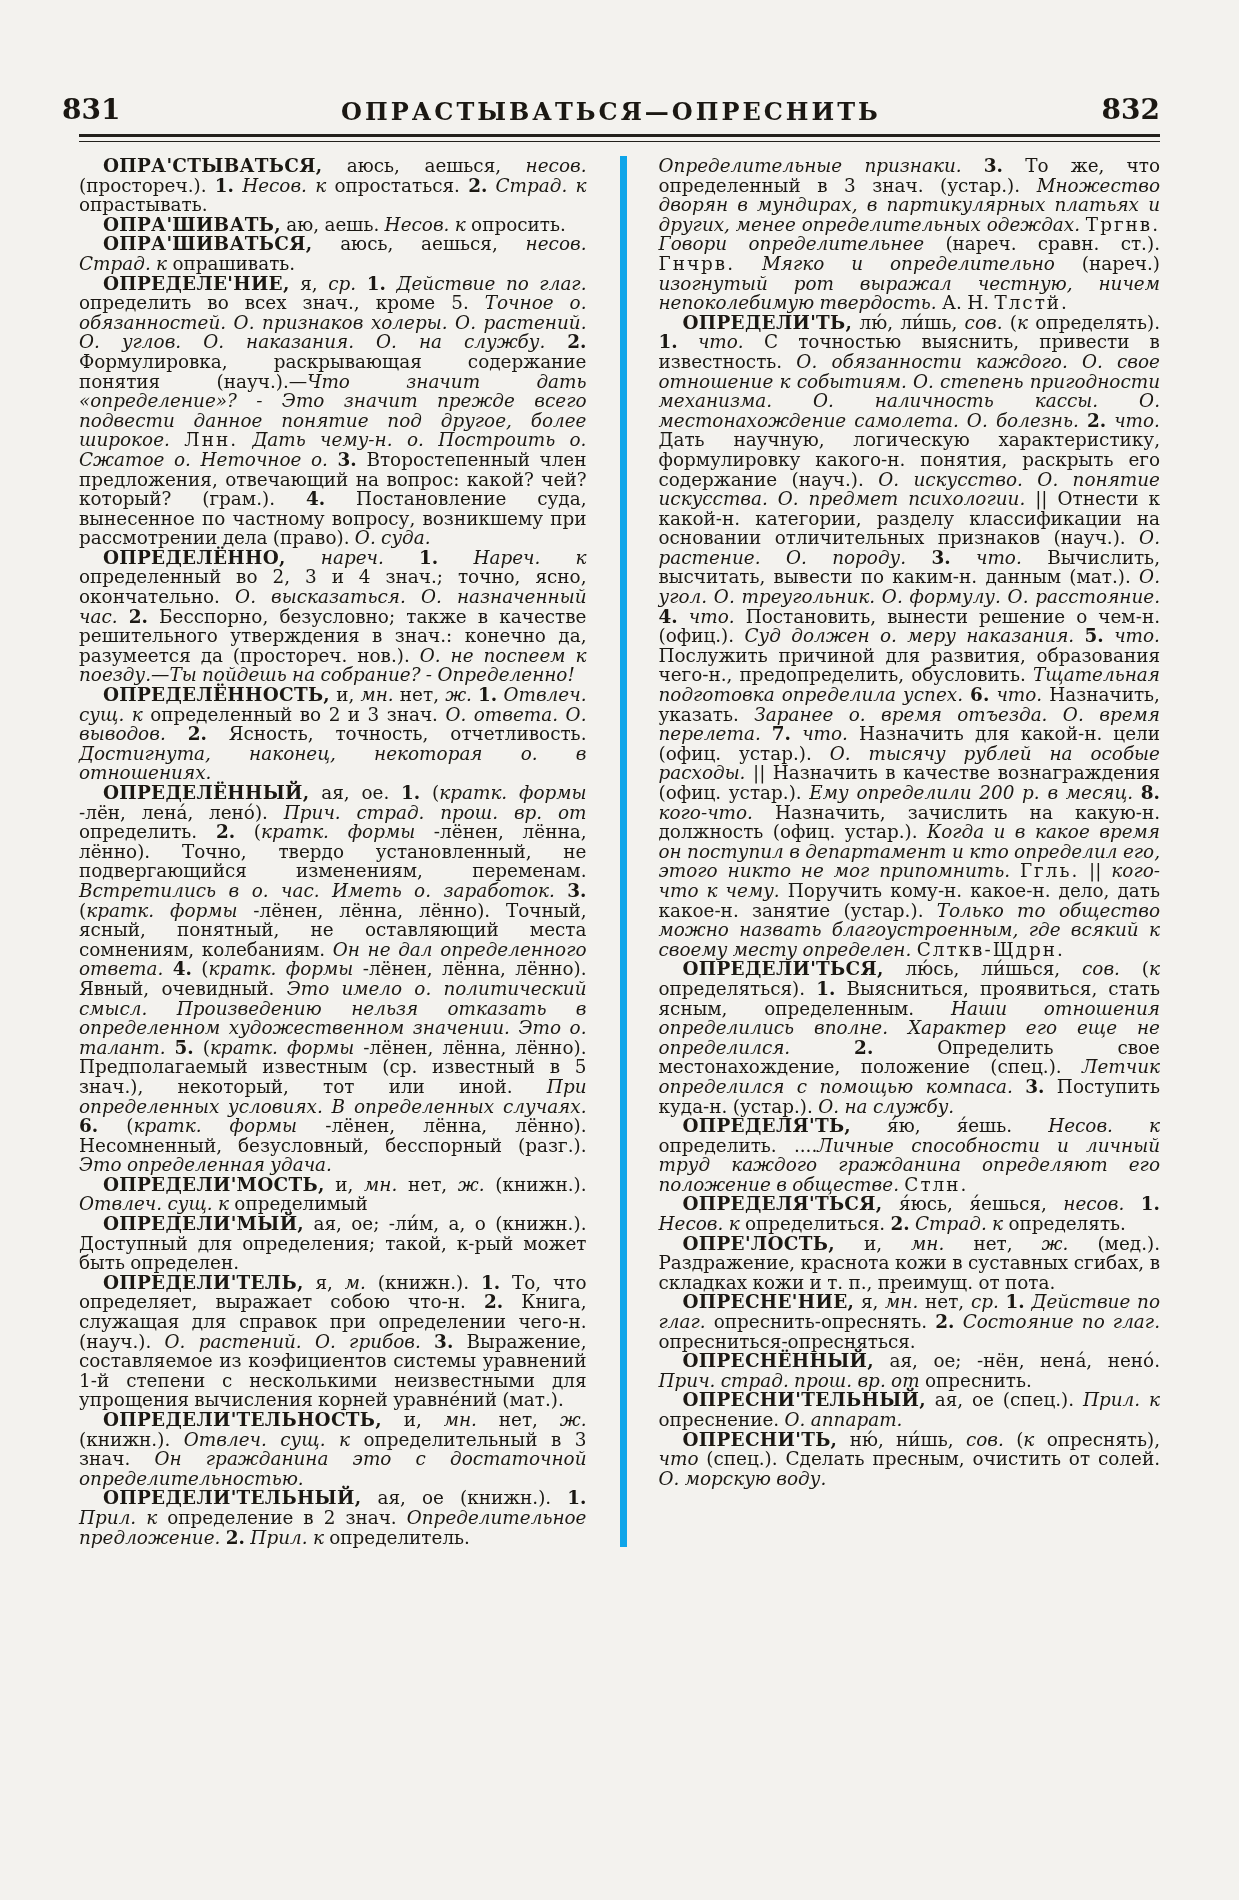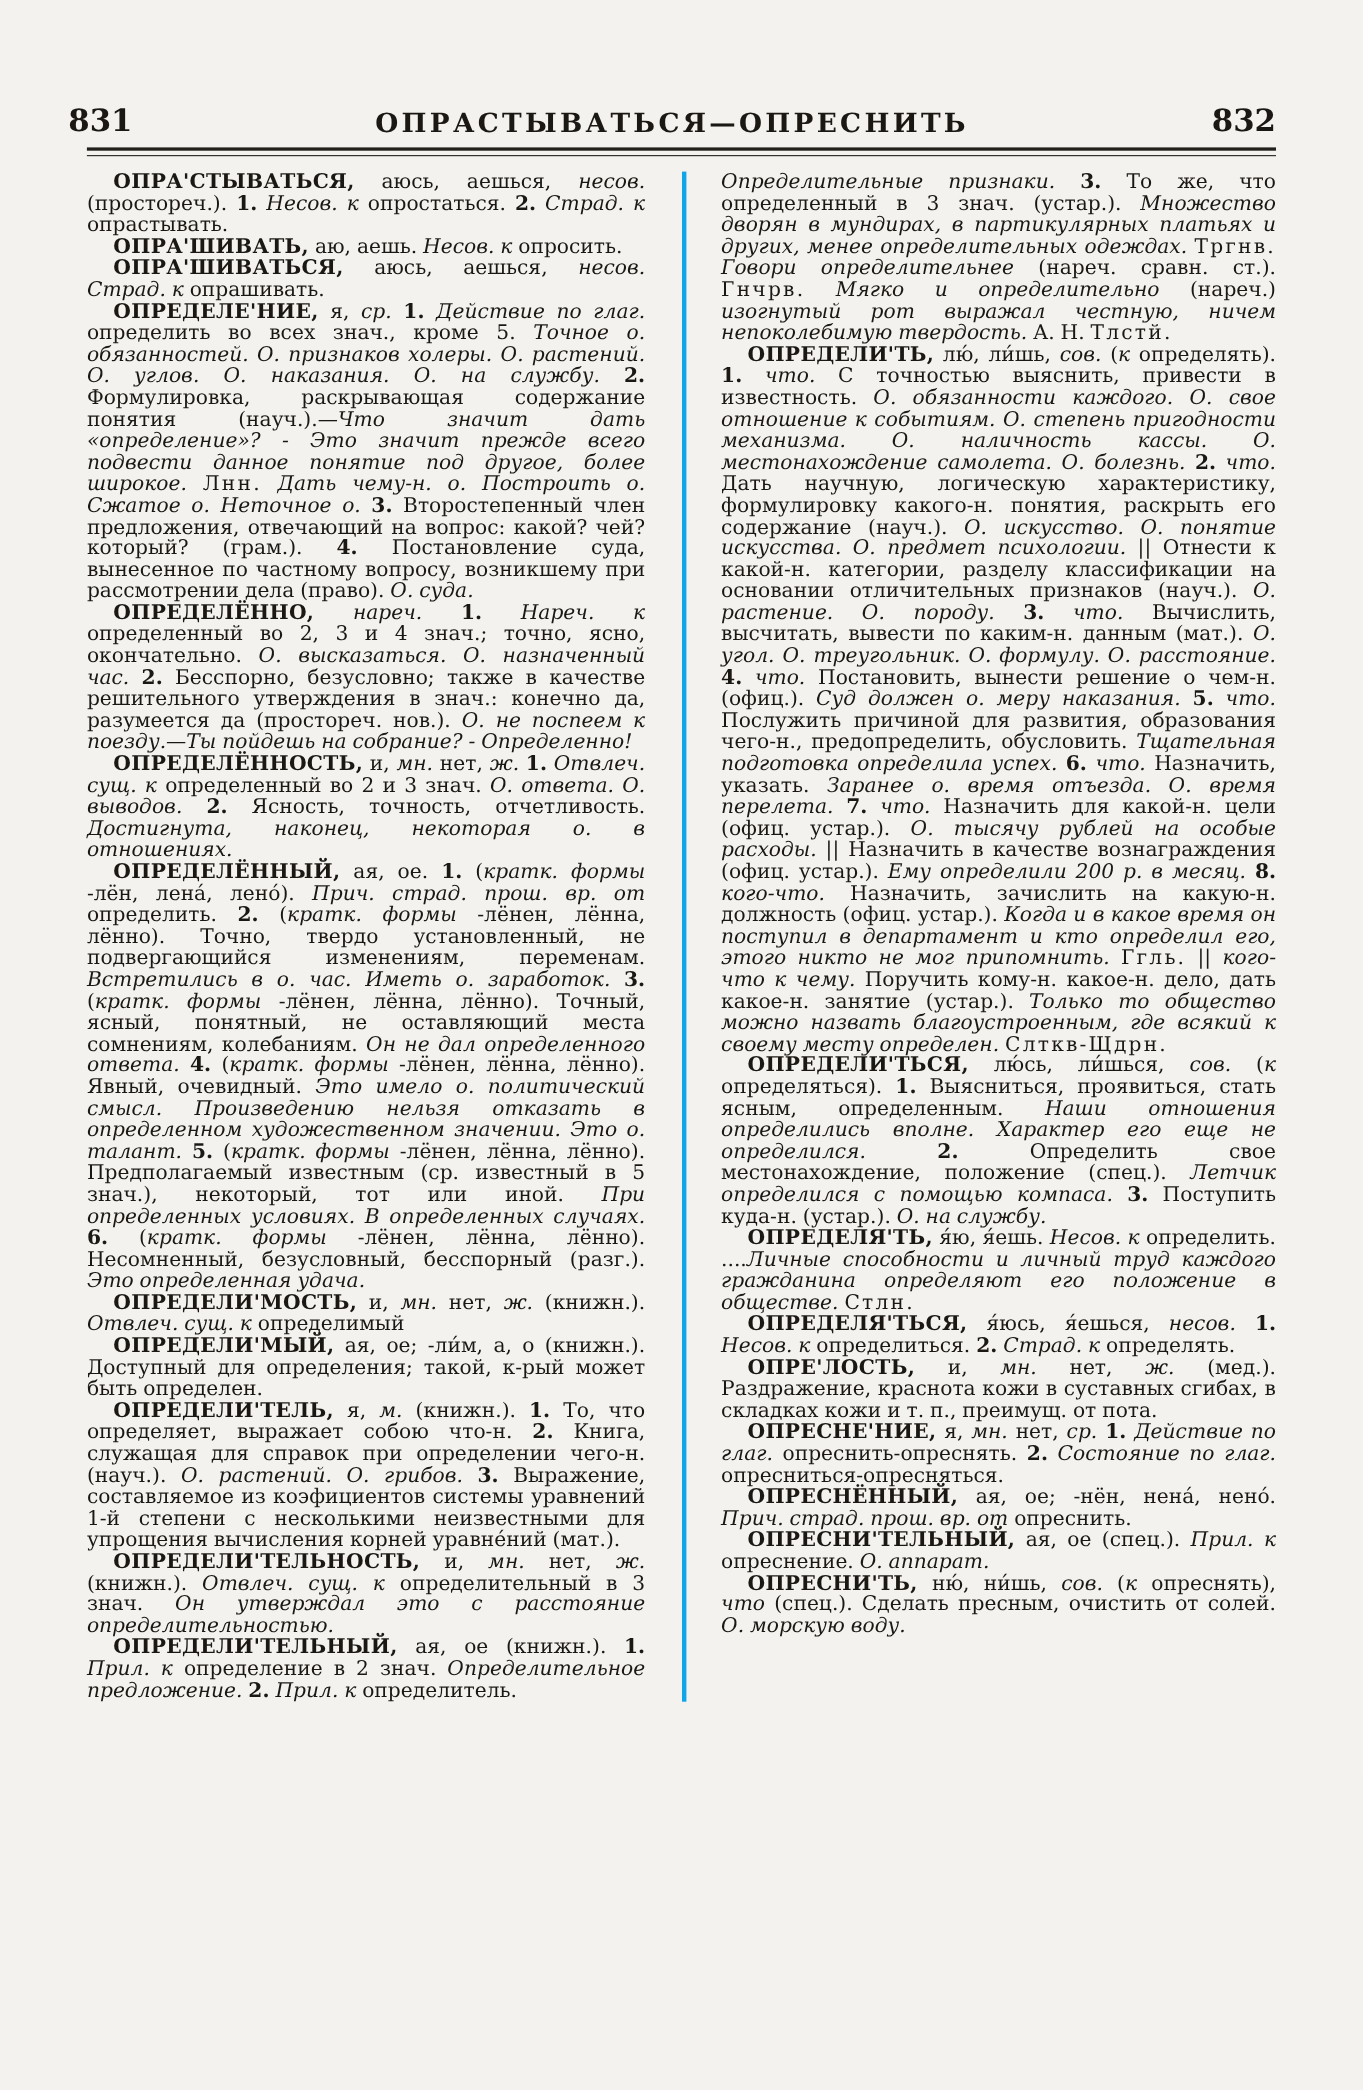--- a/index.html
+++ b/index.html
@@ -32,21 +32,21 @@
     border-bottom:1px solid #22201b;
   }
   .columns{
     display:flex;
     margin:14px 79px 0 79px;
   }
   .col{
     width:50%;box-sizing:border-box;
   }
   .col-left{padding-right:33px;}
-  .col-right{padding-left:32px;border-left:4px solid #0ea5e9;}
+  .col-right{padding-left:32px;border-left:7px solid #0ea5e9;}
   p.entry{
     margin:0;
     text-indent:24px;
     text-align:justify;
     font-size:18.4px;
     line-height:19.6px;
     word-spacing:-0.5px;
   }
   p.entry.noindent{text-indent:0;}
   .hw{font-weight:bold;letter-spacing:0.3px;}
@@ -69,21 +69,21 @@
         <p class="entry"><span class="hw">ОПРА'СТЫВАТЬСЯ,</span><span> аюсь, аешься, </span><span class="it">несов.</span><span> (простореч.). </span><span class="num">1.</span><span class="it"> Несов. к</span><span> опростаться. </span><span class="num">2.</span><span class="it"> Страд. к</span><span> опрастывать.</span></p>
         <p class="entry"><span class="hw">ОПРА'ШИВАТЬ,</span><span> аю, аешь. </span><span class="it">Несов. к</span><span> опросить.</span></p>
         <p class="entry"><span class="hw">ОПРА'ШИВАТЬСЯ,</span><span> аюсь, аешься, </span><span class="it">несов.</span><span> </span><span class="it">Страд. к</span><span> опрашивать.</span></p>
         <p class="entry"><span class="hw">ОПРЕДЕЛЕ'НИЕ,</span><span> я, </span><span class="it">ср.</span><span> </span><span class="num">1.</span><span> </span><span class="it">Действие по глаг.</span><span> определить во всех знач., кроме 5. </span><span class="it">Точное о. обязанностей. О. признаков холеры. О. растений. О. углов. О. наказания. О. на службу.</span><span> </span><span class="num">2.</span><span> Формулировка, раскрывающая содержание понятия (науч.).—</span><span class="it">Что значит дать «определение»? - Это значит прежде всего подвести данное понятие под другое, более широкое.</span><span> </span><span class="auth">Лнн.</span><span> </span><span class="it">Дать чему-н. о. Построить о. Сжатое о. Неточное о.</span><span> </span><span class="num">3.</span><span> Второстепенный член предложения, отвечающий на вопрос: какой? чей? который? (грам.). </span><span class="num">4.</span><span> Постановление суда, вынесенное по частному вопросу, возникшему при рассмотрении дела (право). </span><span class="it">О. суда.</span></p>
         <p class="entry"><span class="hw">ОПРЕДЕЛЁННО,</span><span> </span><span class="it">нареч.</span><span> </span><span class="num">1.</span><span> </span><span class="it">Нареч. к</span><span> определенный во 2, 3 и 4 знач.; точно, ясно, окончательно. </span><span class="it">О. высказаться. О. назначенный час.</span><span> </span><span class="num">2.</span><span> Бесспорно, безусловно; также в качестве решительного утверждения в знач.: конечно да, разумеется да (простореч. нов.). </span><span class="it">О. не поспеем к поезду.—Ты пойдешь на собрание? - Определенно!</span></p>
         <p class="entry"><span class="hw">ОПРЕДЕЛЁННОСТЬ,</span><span> и, </span><span class="it">мн.</span><span> нет, </span><span class="it">ж.</span><span> </span><span class="num">1.</span><span> </span><span class="it">Отвлеч. сущ. к</span><span> определенный во 2 и 3 знач. </span><span class="it">О. ответа. О. выводов.</span><span> </span><span class="num">2.</span><span> Ясность, точность, отчетливость. </span><span class="it">Достигнута, наконец, некоторая о. в отношениях.</span></p>
         <p class="entry"><span class="hw">ОПРЕДЕЛЁННЫЙ,</span><span> ая, ое. </span><span class="num">1.</span><span> (</span><span class="it">кратк. формы</span><span> -лён, лена́, лено́). </span><span class="it">Прич. страд. прош. вр. от</span><span> определить. </span><span class="num">2.</span><span> (</span><span class="it">кратк. формы</span><span> -лёнен, лённа, лённо). Точно, твердо установленный, не подвергающийся изменениям, переменам. </span><span class="it">Встретились в о. час. Иметь о. заработок.</span><span> </span><span class="num">3.</span><span> (</span><span class="it">кратк. формы</span><span> -лёнен, лённа, лённо). Точный, ясный, понятный, не оставляющий места сомнениям, колебаниям. </span><span class="it">Он не дал определенного ответа.</span><span> </span><span class="num">4.</span><span> (</span><span class="it">кратк. формы</span><span> -лёнен, лённа, лённо). Явный, очевидный. </span><span class="it">Это имело о. политический смысл. Произведению нельзя отказать в определенном художественном значении. Это о. талант.</span><span> </span><span class="num">5.</span><span> (</span><span class="it">кратк. формы</span><span> -лёнен, лённа, лённо). Предполагаемый известным (ср. известный в 5 знач.), некоторый, тот или иной. </span><span class="it">При определенных условиях. В определенных случаях.</span><span> </span><span class="num">6.</span><span> (</span><span class="it">кратк. формы</span><span> -лёнен, лённа, лённо). Несомненный, безусловный, бесспорный (разг.). </span><span class="it">Это определенная удача.</span></p>
         <p class="entry"><span class="hw">ОПРЕДЕЛИ'МОСТЬ,</span><span> и, </span><span class="it">мн.</span><span> нет, </span><span class="it">ж.</span><span> (книжн.). </span><span class="it">Отвлеч. сущ. к</span><span> определимый</span></p>
         <p class="entry"><span class="hw">ОПРЕДЕЛИ'МЫЙ,</span><span> ая, ое; -ли́м, а, о (книжн.). Доступный для определения; такой, к-рый может быть определен.</span></p>
         <p class="entry"><span class="hw">ОПРЕДЕЛИ'ТЕЛЬ,</span><span> я, </span><span class="it">м.</span><span> (книжн.). </span><span class="num">1.</span><span> То, что определяет, выражает собою что-н. </span><span class="num">2.</span><span> Книга, служащая для справок при определении чего-н. (науч.). </span><span class="it">О. растений. О. грибов.</span><span> </span><span class="num">3.</span><span> Выражение, составляемое из коэфициентов системы уравнений 1-й степени с несколькими неизвестными для упрощения вычисления корней уравне́ний (мат.).</span></p>
-        <p class="entry"><span class="hw">ОПРЕДЕЛИ'ТЕЛЬНОСТЬ,</span><span> и, </span><span class="it">мн.</span><span> нет, </span><span class="it">ж.</span><span> (книжн.). </span><span class="it">Отвлеч. сущ. к</span><span> определительный в 3 знач. </span><span class="it">Он утверждал это с расстояние определительностью.</span></p>
+        <p class="entry"><span class="hw">ОПРЕДЕЛИ'ТЕЛЬНОСТЬ,</span><span> и, </span><span class="it">мн.</span><span> нет, </span><span class="it">ж.</span><span> (книжн.). </span><span class="it">Отвлеч. сущ. к</span><span> определительный в 3 знач. </span><span class="it">Он гражданина это с достаточной определительностью.</span></p>
         <p class="entry"><span class="hw">ОПРЕДЕЛИ'ТЕЛЬНЫЙ,</span><span> ая, ое (книжн.). </span><span class="num">1.</span><span> </span><span class="it">Прил. к</span><span> определение в 2 знач. </span><span class="it">Определительное предложение.</span><span> </span><span class="num">2.</span><span> </span><span class="it">Прил. к</span><span> определитель.</span></p>
       </div>
     <div class="col col-right">
         <p class="entry noindent"><span class="it">Определительные признаки.</span><span> </span><span class="num">3.</span><span> То же, что определенный в 3 знач. (устар.). </span><span class="it">Множество дворян в мундирах, в партикулярных платьях и других, менее определительных одеждах.</span><span> </span><span class="auth">Тргнв.</span><span> </span><span class="it">Говори определительнее</span><span> (нареч. сравн. ст.). </span><span class="auth">Гнчрв.</span><span> </span><span class="it">Мягко и определительно</span><span> (нареч.) </span><span class="it">изогнутый рот выражал честную, ничем непоколебимую твердость.</span><span> А. Н. </span><span class="auth">Тлстй.</span></p>
         <p class="entry"><span class="hw">ОПРЕДЕЛИ'ТЬ,</span><span> лю́, ли́шь, </span><span class="it">сов.</span><span> (</span><span class="it">к</span><span> определять). </span><span class="num">1.</span><span> </span><span class="it">что.</span><span> С точностью выяснить, привести в известность. </span><span class="it">О. обязанности каждого. О. свое отношение к событиям. О. степень пригодности механизма. О. наличность кассы. О. местонахождение самолета. О. болезнь.</span><span> </span><span class="num">2.</span><span> </span><span class="it">что.</span><span> Дать научную, логическую характеристику, формулировку какого-н. понятия, раскрыть его содержание (науч.). </span><span class="it">О. искусство. О. понятие искусства. О. предмет психологии.</span><span> || Отнести к какой-н. категории, разделу классификации на основании отличительных признаков (науч.). </span><span class="it">О. растение. О. породу.</span><span> </span><span class="num">3.</span><span> </span><span class="it">что.</span><span> Вычислить, высчитать, вывести по каким-н. данным (мат.). </span><span class="it">О. угол. О. треугольник. О. формулу. О. расстояние.</span><span> </span><span class="num">4.</span><span> </span><span class="it">что.</span><span> Постановить, вынести решение о чем-н. (офиц.). </span><span class="it">Суд должен о. меру наказания.</span><span> </span><span class="num">5.</span><span> </span><span class="it">что.</span><span> Послужить причиной для развития, образования чего-н., предопределить, обусловить. </span><span class="it">Тщательная подготовка определила успех.</span><span> </span><span class="num">6.</span><span> </span><span class="it">что.</span><span> Назначить, указать. </span><span class="it">Заранее о. время отъезда. О. время перелета.</span><span> </span><span class="num">7.</span><span> </span><span class="it">что.</span><span> Назначить для какой-н. цели (офиц. устар.). </span><span class="it">О. тысячу рублей на особые расходы.</span><span> || Назначить в качестве вознаграждения (офиц. устар.). </span><span class="it">Ему определили 200 р. в месяц.</span><span> </span><span class="num">8.</span><span> </span><span class="it">кого-что.</span><span> Назначить, зачислить на какую-н. должность (офиц. устар.). </span><span class="it">Когда и в какое время он поступил в департамент и кто определил его, этого никто не мог припомнить.</span><span> </span><span class="auth">Ггль.</span><span> || </span><span class="it">кого-что к чему.</span><span> Поручить кому-н. какое-н. дело, дать какое-н. занятие (устар.). </span><span class="it">Только то общество можно назвать благоустроенным, где всякий к своему месту определен.</span><span> </span><span class="auth">Слткв-Щдрн.</span></p>
         <p class="entry"><span class="hw">ОПРЕДЕЛИ'ТЬСЯ,</span><span> лю́сь, ли́шься, </span><span class="it">сов.</span><span> (</span><span class="it">к</span><span> определяться). </span><span class="num">1.</span><span> Выясниться, проявиться, стать ясным, определенным. </span><span class="it">Наши отношения определились вполне. Характер его еще не определился.</span><span> </span><span class="num">2.</span><span> Определить свое местонахождение, положение (спец.). </span><span class="it">Летчик определился с помощью компаса.</span><span> </span><span class="num">3.</span><span> Поступить куда-н. (устар.). </span><span class="it">О. на службу.</span></p>
         <p class="entry"><span class="hw">ОПРЕДЕЛЯ'ТЬ,</span><span> я́ю, я́ешь. </span><span class="it">Несов. к</span><span> определить. ....</span><span class="it">Личные способности и личный труд каждого гражданина определяют его положение в обществе.</span><span> </span><span class="auth">Стлн.</span></p>
         <p class="entry"><span class="hw">ОПРЕДЕЛЯ'ТЬСЯ,</span><span> я́юсь, я́ешься, </span><span class="it">несов.</span><span> </span><span class="num">1.</span><span> </span><span class="it">Несов. к</span><span> определиться. </span><span class="num">2.</span><span> </span><span class="it">Страд. к</span><span> определять.</span></p>
         <p class="entry"><span class="hw">ОПРЕ'ЛОСТЬ,</span><span> и, </span><span class="it">мн.</span><span> нет, </span><span class="it">ж.</span><span> (мед.). Раздражение, краснота кожи в суставных сгибах, в складках кожи и т. п., преимущ. от пота.</span></p>
         <p class="entry"><span class="hw">ОПРЕСНЕ'НИЕ,</span><span> я, </span><span class="it">мн.</span><span> нет, </span><span class="it">ср.</span><span> </span><span class="num">1.</span><span> </span><span class="it">Действие по глаг.</span><span> опреснить-опреснять. </span><span class="num">2.</span><span> </span><span class="it">Состояние по глаг.</span><span> опресниться-опресняться.</span></p>

